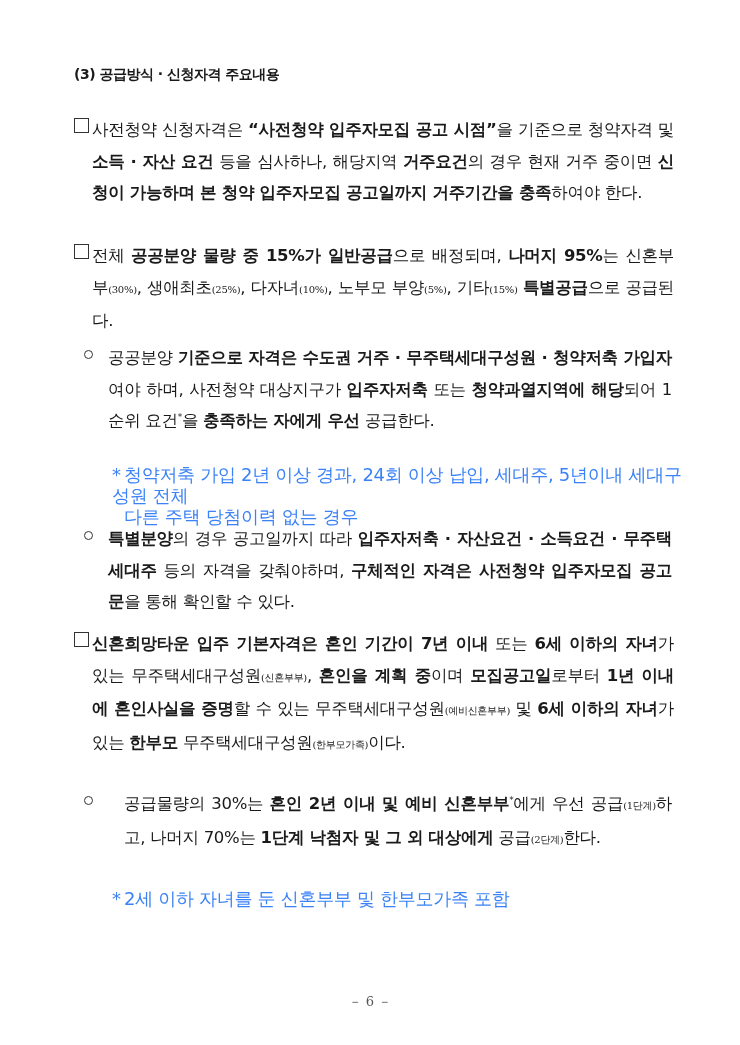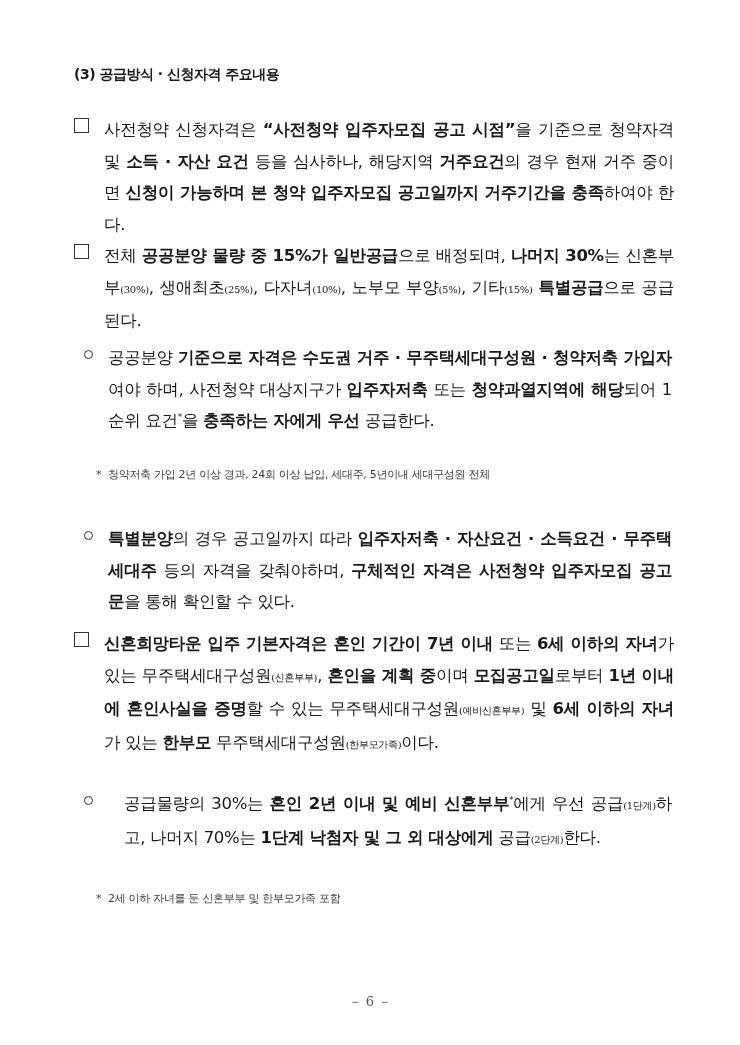--- a/index.html
+++ b/index.html
@@ -10,62 +10,63 @@
     }
     .heading {
       position: absolute; left: 74px; top: 66px;
       font-size: 14px; font-weight: bold; letter-spacing: -0.5px;
       font-family: "DejaVu Sans", sans-serif;
     }
     .block { position: absolute; left: 74px; width: 600px; }
     .sq { position: absolute; left: 0; top: 4px; width: 15px; height: 15px; border: 1.3px solid #333; box-sizing: border-box; }
     .circ { position: absolute; left: 12px; top: 8px; width: 9px; height: 9px; border: 1.3px solid #333; border-radius: 50%; box-sizing: border-box; }
     .para {
-      margin-left: 30px; font-size: 16.5px; line-height: 31.5px; letter-spacing: -0.3px;
+      margin-left: 18px; font-size: 16.5px; line-height: 31.5px; letter-spacing: -0.3px;
       text-align: justify; text-align-last: left;
       font-family: "DejaVu Sans", sans-serif;
     }
     .para.sub { margin-left: 32px; }
     .para b { font-weight: bold; }
     .para .sm { font-size: 10px; font-family: "DejaVu Serif", serif; }
     .para sup { font-size: 9px; vertical-align: 6px; line-height: 0; }
     .note {
-      position: absolute; left: 96px; width: 580px;
-      font-size: 11px; line-height: 21px; letter-spacing: -0.3px;
-      font-family: "DejaVu Sans", sans-serif; color: #404040;
+      position: absolute; left: 112px; width: 580px;
+      font-size: 18px; line-height: 21px; letter-spacing: -0.3px;
+      font-family: "DejaVu Sans", sans-serif; color: #3b82f6;
     }
     .note .star { display: inline-block; width: 12px; }
     .note .indent { padding-left: 12px; display: block; }
     .pagenum {
       position: absolute; left: 0; width: 740px; top: 993px; text-align: center;
       font-size: 13px; color: #555; font-family: "DejaVu Serif", serif;
     }
   </style>
 </head>
 <body>
 
 <div class="heading">(3) 공급방식 · 신청자격 주요내용</div>
 
 <div class="block" style="top:114px;">
   <span class="sq"></span>
   <div class="para"><span>사전청약 신청자격은 </span><b>“사전청약 입주자모집 공고 시점”</b><span>을 기준으로 청약자격 및 </span><b>소득 · 자산 요건</b><span> 등을 심사하나, 해당지역 </span><b>거주요건</b><span>의 경우 현재 거주 중이면 </span><b>신청이 가능하며 본 청약 입주자모집 공고일까지 거주기간을 충족</b><span>하여야 한다.</span></div>
 </div>
 
 <div class="block" style="top:240px;">
   <span class="sq"></span>
-  <div class="para"><span>전체 </span><b>공공분양 물량 중 15%가 일반공급</b><span>으로 배정되며, </span><b>나머지 30%</b><span>는 신혼부부</span><span class="sm">(30%)</span><span>, 생애최초</span><span class="sm">(25%)</span><span>, 다자녀</span><span class="sm">(10%)</span><span>, 노부모 부양</span><span class="sm">(5%)</span><span>, 기타</span><span class="sm">(15%)</span><span> </span><b>특별공급</b><span>으로 공급된다.</span></div>
+  <div class="para"><span>전체 </span><b>공공분양 물량 중 15%가 일반공급</b><span>으로 배정되며, </span><b>나머지 95%</b><span>는 신혼부부</span><span class="sm">(30%)</span><span>, 생애최초</span><span class="sm">(25%)</span><span>, 다자녀</span><span class="sm">(10%)</span><span>, 노부모 부양</span><span class="sm">(5%)</span><span>, 기타</span><span class="sm">(15%)</span><span> </span><b>특별공급</b><span>으로 공급된다.</span></div>
 </div>
 
 <div class="block" style="top:342px; left:72px;">
   <span class="circ"></span>
   <div class="para sub" style="margin-left:36px;"><span>공공분양 </span><b>기준으로 자격은 수도권 거주 · 무주택세대구성원 · 청약저축 가입자</b><span>여야 하며, 사전청약 대상지구가 </span><b>입주자저축</b><span> 또는 </span><b>청약과열지역에 해당</b><span>되어 1순위 요건</span><sup>*</sup><span>을 </span><b>충족하는 자에게 우선</b><span> 공급한다.</span></div>
 </div>
 
 <div class="note" style="top:464px;">
   <span class="star">*</span><span>청약저축 가입 2년 이상 경과, 24회 이상 납입, 세대주, 5년이내 세대구성원 전체</span>
+  <span class="indent">다른 주택 당첨이력 없는 경우</span>
 </div>
 
 <div class="block" style="top:523px; left:72px;">
   <span class="circ"></span>
   <div class="para sub" style="margin-left:36px;"><b>특별분양</b><span>의 경우 공고일까지 따라 </span><b>입주자저축 · 자산요건 · 소득요건 · 무주택세대주</b><span> 등의 자격을 갖춰야하며, </span><b>구체적인 자격은 사전청약 입주자모집 공고문</b><span>을 통해 확인할 수 있다.</span></div>
 </div>
 
 <div class="block" style="top:628px;">
   <span class="sq"></span>
   <div class="para"><b>신혼희망타운 입주 기본자격은 혼인 기간이 7년 이내</b><span> 또는 </span><b>6세 이하의 자녀</b><span>가 있는 무주택세대구성원</span><span class="sm">(신혼부부)</span><span>, </span><b>혼인을 계획 중</b><span>이며 </span><b>모집공고일</b><span>로부터 </span><b>1년 이내에 혼인사실을 증명</b><span>할 수 있는 무주택세대구성원</span><span class="sm">(예비신혼부부)</span><span> 및 </span><b>6세 이하의 자녀</b><span>가 있는 </span><b>한부모</b><span> 무주택세대구성원</span><span class="sm">(한부모가족)</span><span>이다.</span></div>

